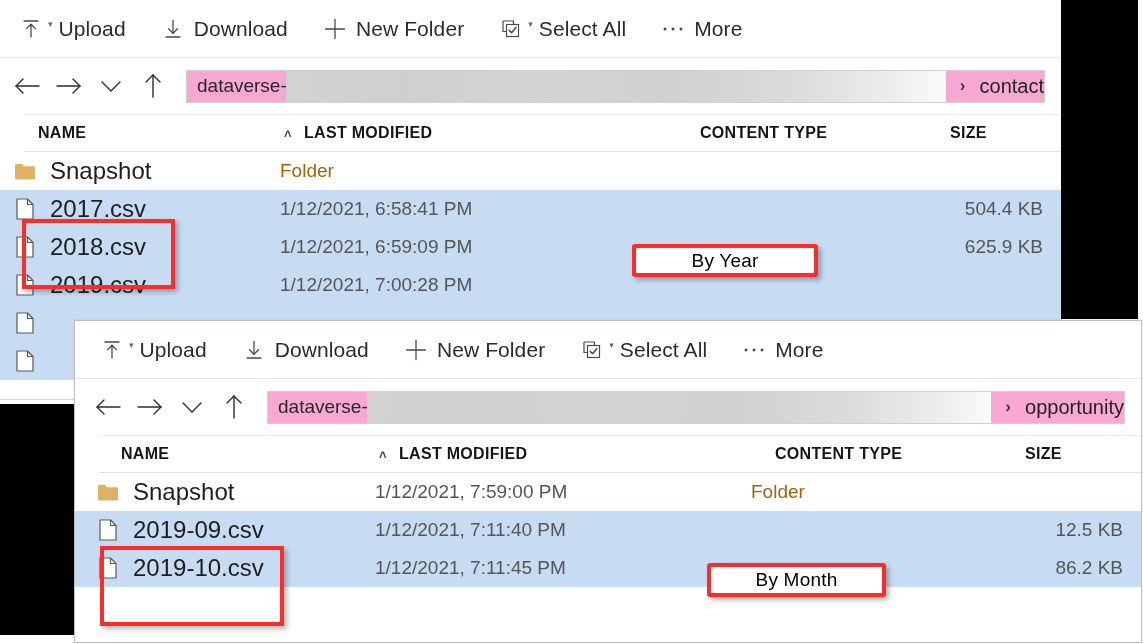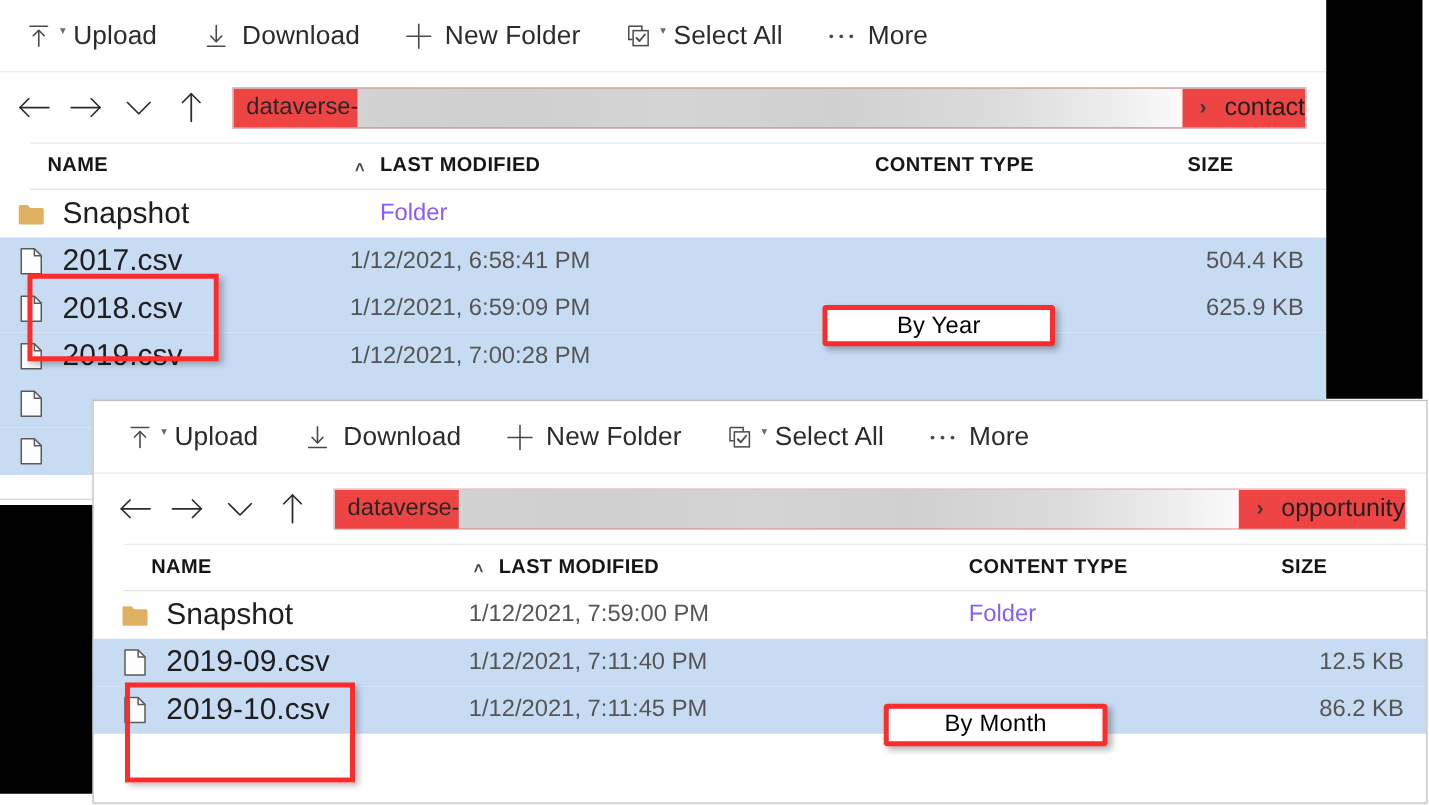--- a/index.html
+++ b/index.html
@@ -118,21 +118,21 @@
   .navbtn svg { display: block; }
 
   .addressbar {
     display: flex;
     align-items: stretch;
     flex: 1;
     height: 33px;
     margin-left: 8px;
     margin-right: 16px;
     border: 1px solid #d0d0d0;
-    background: #ef4444;
+    background: #f9a8d4;
     box-sizing: border-box;
     overflow: hidden;
   }
   .crumb-root {
     display: flex;
     align-items: center;
     padding: 0 0 0 10px;
     font-size: 19px;
     color: #272727;
     white-space: nowrap;
@@ -211,21 +211,21 @@
   .col-date   { width: 396px; flex: none; }
   .col-type   { width: 250px; flex: none; }
   .col-size   { flex: 1; justify-content: flex-end; padding-right: 18px; }
 
   #panel-opportunity .col-name { width: 278px; }
   #panel-opportunity .col-date { width: 376px; }
   #panel-opportunity .col-type { width: 250px; }
 
   .row .col-name  { font-size: 24px; color: #1e1e1e; }
   .row .col-date  { font-size: 19px; color: #555555; }
-  .row .col-type  { font-size: 19px; color: #8b5cf6; margin-left: 24px; }
+  .row .col-type  { font-size: 19px; color: #a16207; }
   .row .col-size  { font-size: 19px; color: #555555; }
 
   .file-icon, .folder-icon {
     display: inline-flex;
     align-items: center;
     justify-content: center;
     width: 22px;
     height: 24px;
     margin-right: 14px;
     flex: none;
@@ -252,21 +252,21 @@
     background: #ffffff;
     border: 4px solid #fb2c2c;
     border-radius: 3px;
     box-sizing: border-box;
     z-index: 31;
     box-shadow: 3px 3px 5px rgba(0,0,0,0.30);
     font-size: 19px;
     color: #000000;
     letter-spacing: 0.2px;
   }
-  #callout-year  { left: 658px; top: 244px; width: 186px; height: 33px; }
+  #callout-year  { left: 632px; top: 244px; width: 186px; height: 33px; }
   #callout-month { left: 679px; top: 563px; width: 179px; height: 34px; margin-left: 28px; }
 </style>
 </head>
 <body>
 
 <div class="panel" id="panel-contact">
 
   <div class="commandbar">
     <div class="cmd">
       <span class="cmd-icon">

